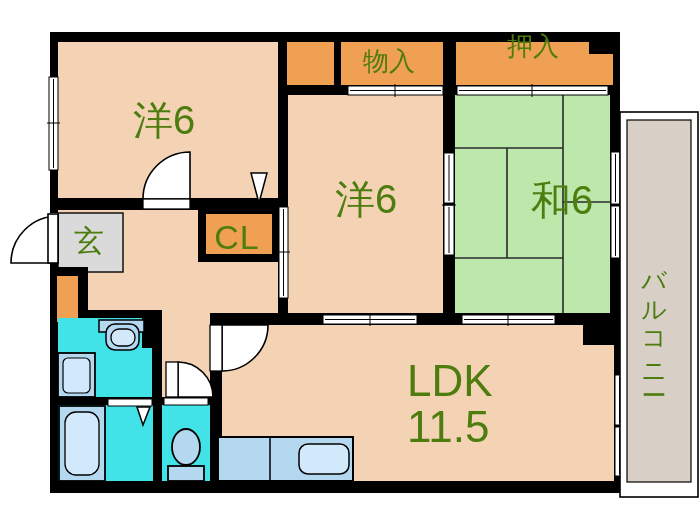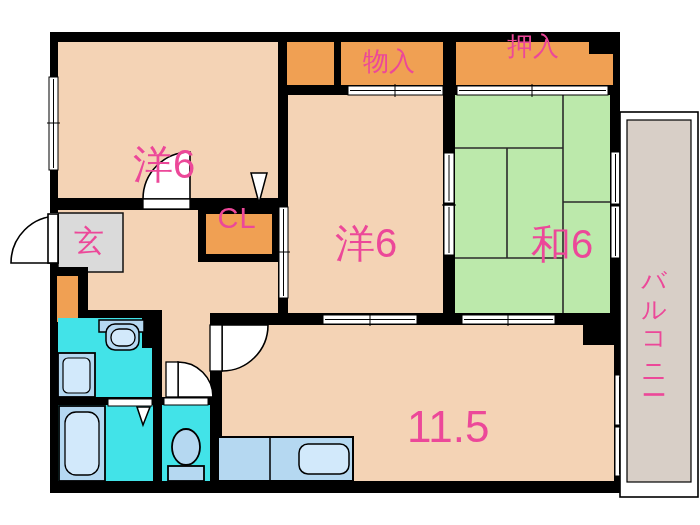--- a/index.html
+++ b/index.html
@@ -3,25 +3,25 @@
 <meta charset="utf-8">
 <style>
   html,body{margin:0;padding:0;background:#fff;}
   #stage{
     position:relative;width:700px;height:525px;background:#ffffff;
     font-family:"Liberation Sans","DejaVu Sans",sans-serif;
     overflow:hidden;
   }
   #plan-svg{position:absolute;left:0;top:0;}
   .lbl{
-    position:absolute;color:#ec4899;text-align:center;
+    position:absolute;color:#4d7c0f;text-align:center;
     font-weight:500;white-space:nowrap;line-height:1.1;
     user-select:none;
   }
-  .lbl-room{font-size:40px;margin-top:44px;}
+  .lbl-room{font-size:40px;}
   .lbl-small{font-size:26px;}
   .lbl-ldk{font-size:44px;text-align:left;font-weight:500;}
   .lbl-vert{
     writing-mode:vertical-rl;text-orientation:mixed;
     font-size:25px;letter-spacing:4px;font-weight:500;
   }
 </style>
 </head>
 <body>
 
@@ -184,16 +184,17 @@
       <rect x="627" y="120" width="64" height="362" stroke="#000" stroke-width="1.2" fill="#d8cfc7"></rect>
     </g>
   </svg>
 
   <div class="lbl lbl-room" style="left:114px;top:98px;width:100px;">洋6</div>
   <div class="lbl lbl-small" style="left:339px;top:47px;width:100px;">物入</div>
   <div class="lbl lbl-small" style="left:483px;top:32px;width:100px;">押入</div>
   <div class="lbl lbl-room" style="left:316px;top:177px;width:100px;">洋6</div>
   <div class="lbl lbl-room" style="left:512px;top:178px;width:100px;">和6</div>
   <div class="lbl" style="left:59px;top:224px;width:60px;font-size:30px;">玄</div>
-  <div class="lbl" style="left:197px;top:203px;width:80px;font-size:29px;letter-spacing:1px;">CL</div>
+  <div class="lbl" style="left:197px;top:219px;width:80px;font-size:34px;letter-spacing:1px;">CL</div>
+  <div class="lbl lbl-ldk" style="left:407px;top:357px;">LDK</div>
   <div class="lbl lbl-ldk" style="left:407px;top:403px;">11.5</div>
   <div class="lbl lbl-vert" style="left:640px;top:234px;height:170px;">バルコニー</div>
 </div>
 
 </body></html>

